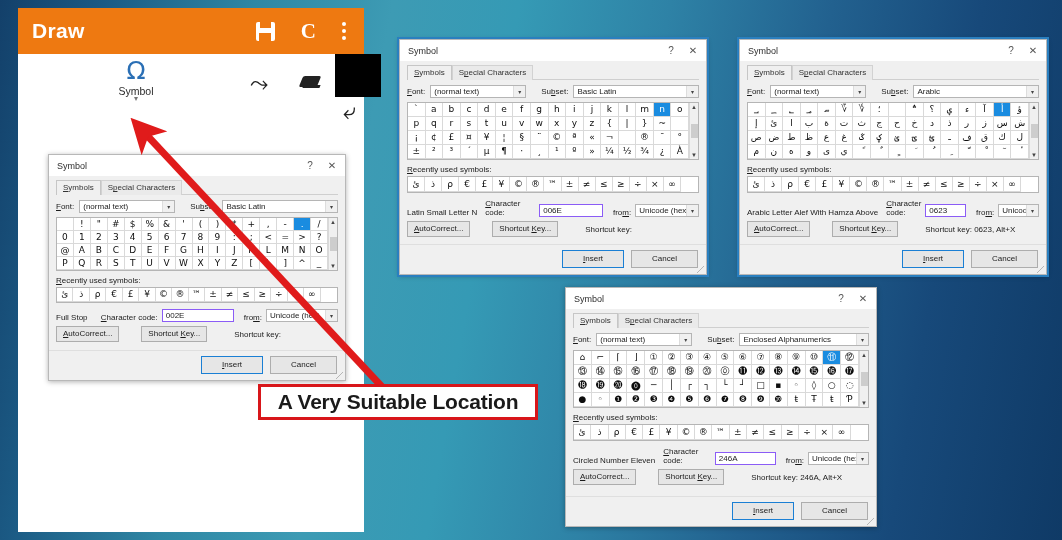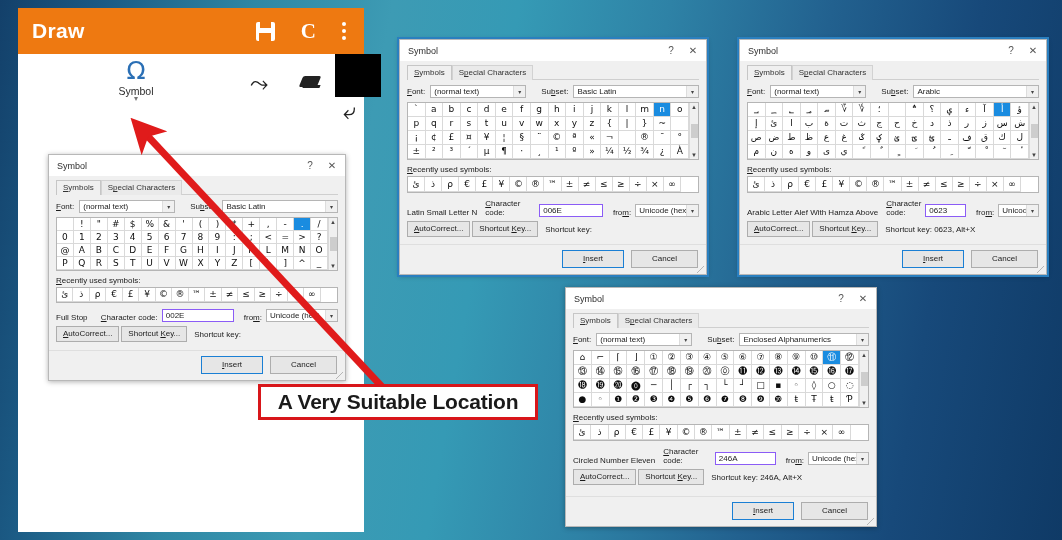--- a/index.html
+++ b/index.html
@@ -148,21 +148,21 @@
 
   .rulabel { font-size:8px; margin:5px 0 2px 0; }
   .rugrid { display:grid; grid-template-columns:repeat(17,1fr); border:1px solid #b5b5b5; background:#fff; }
   .rugrid .cell { font-size:9px; }
 
   .meta { display:flex; align-items:flex-end; gap:4px; font-size:8px; margin-top:6px; }
   .meta .name { flex:0 0 auto; white-space:nowrap; }
   .meta .spacer { flex:1 1 auto; }
   .codebox { background:#fff; border:1px solid #8b5cf6; height:13px; width:72px; font-size:8px; display:flex; align-items:center; padding-left:3px; }
 
-  .btnrow { display:flex; align-items:center; gap:2px; font-size:8px; margin-top:4px; }
+  .btnrow { display:flex; align-items:center; gap:22px; font-size:8px; margin-top:4px; }
   .btn {
     background:#e6e6e6; border:1px solid #adadad; font-size:8px;
     padding:2px 6px; line-height:1.25; color:#1b1b1b; white-space:nowrap;
   }
   .btn.primary { border:1px solid #1a7fd4; background:#e6e6e6; }
 
   .footer {
     background:#f0f0f0; border-top:1px solid #dfdfdf;
     display:flex; justify-content:flex-end; align-items:center; gap:7px;
     padding:5px 8px 6px 8px; flex:0 0 auto; position:relative;

